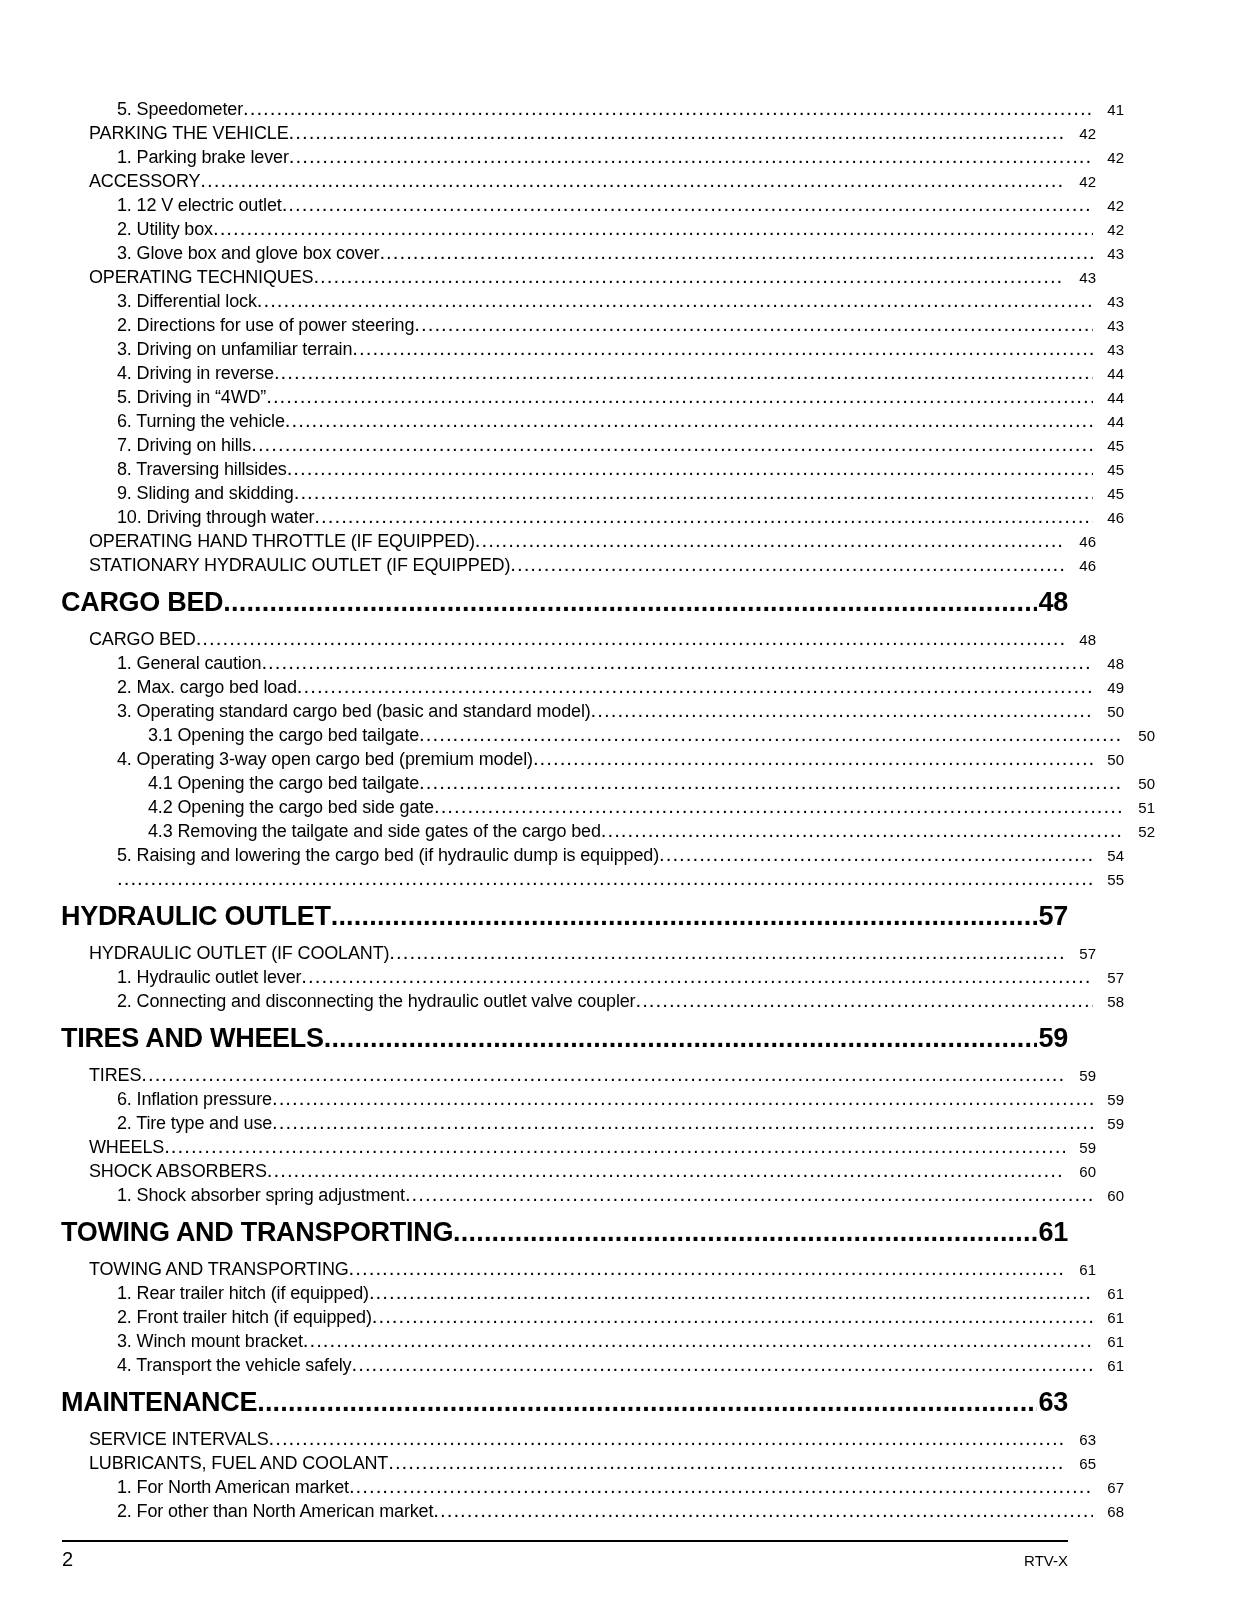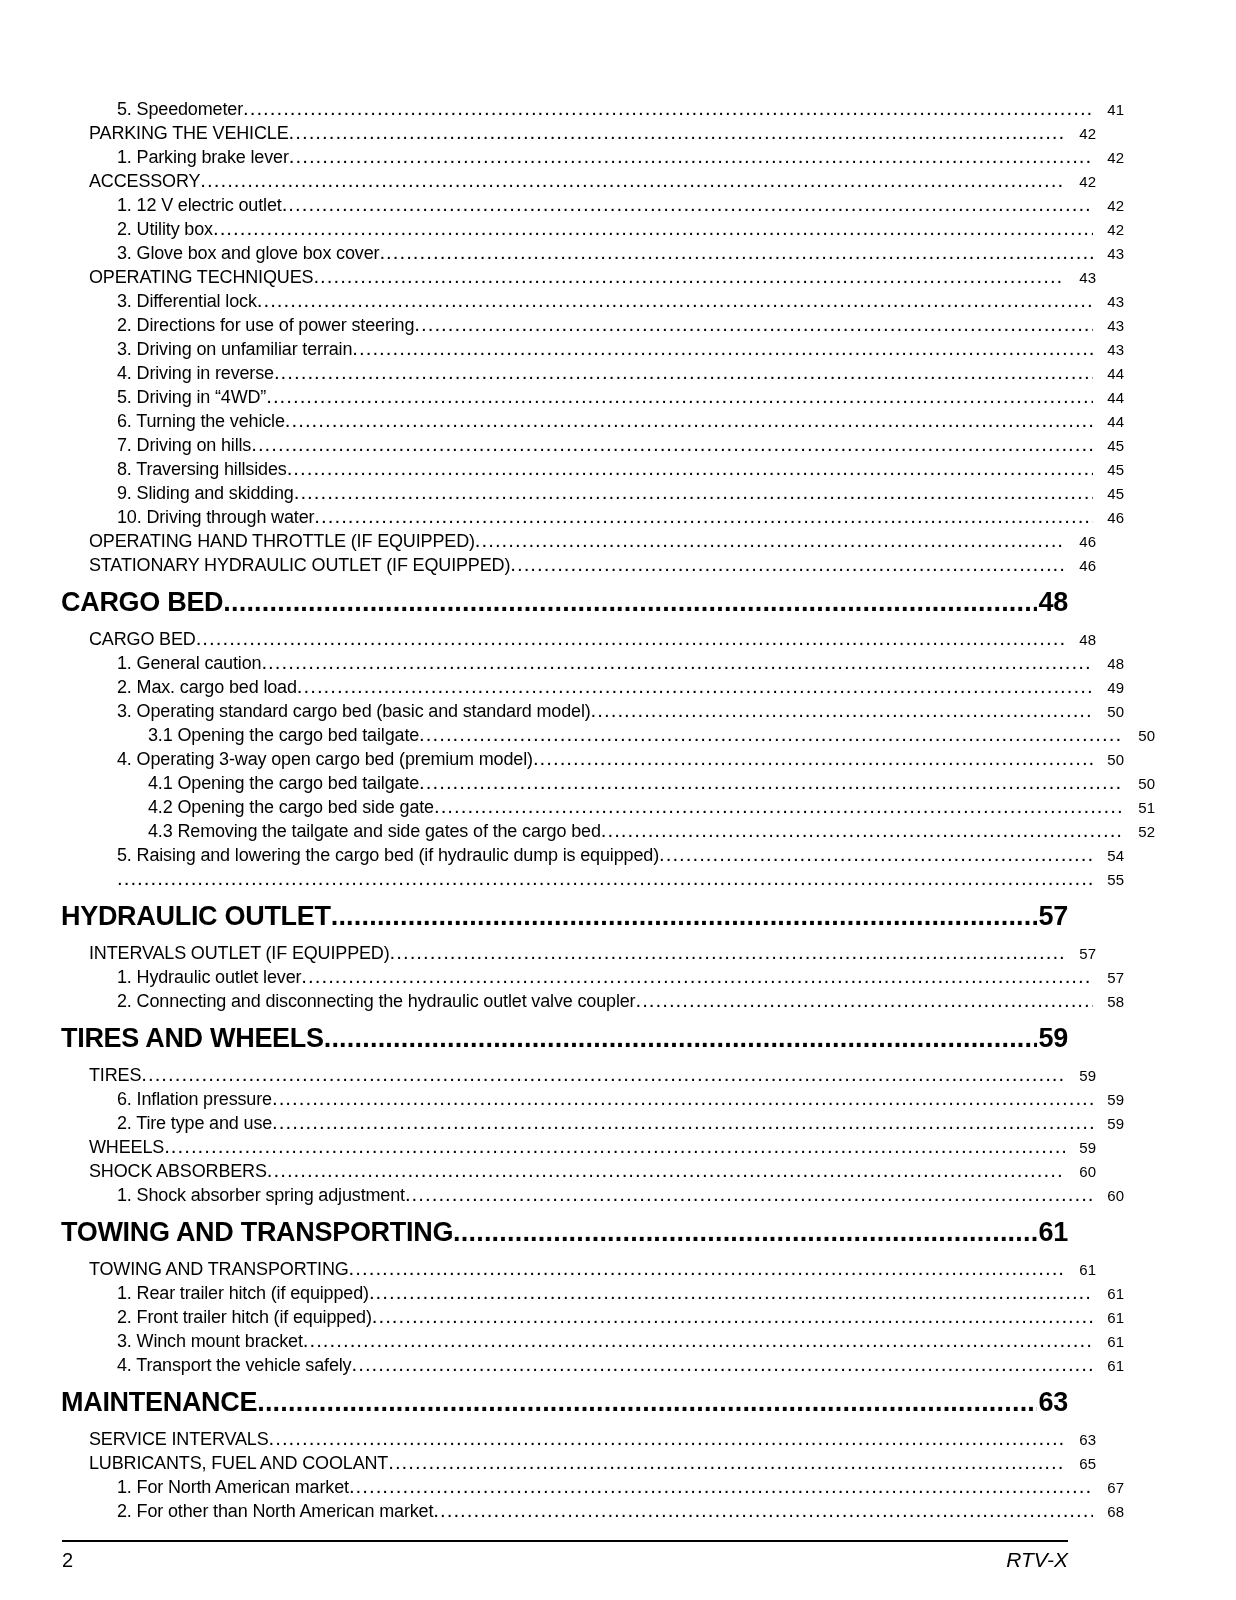--- a/index.html
+++ b/index.html
@@ -120,21 +120,21 @@
     position: absolute;
     left: 62px;
     top: 1548px;
     width: 1006px;
     display: flex;
     justify-content: space-between;
     align-items: baseline;
     font-size: 19px;
   }
   #footer .page-no { font-size: 20px; }
-  #footer .doc-id  { font-size: 21px; font-style: italic; }
+  #footer .doc-id  { font-size: 15px; }
 </style>
 </head>
 <body>
 
 <div id="page">
 
   <div id="toc">
       <div class="toc-line lvl-2">
         <span class="toc-label">5. Speedometer</span>
         <span class="toc-leader"></span>
@@ -293,21 +293,21 @@
       <div class="toc-line lvl-2">
         <span class="toc-leader"></span>
         <span class="toc-page">55</span>
       </div>
       <div class="toc-line lvl-0">
         <span class="toc-label">HYDRAULIC OUTLET</span>
         <span class="toc-leader"></span>
         <span class="toc-page">57</span>
       </div>
       <div class="toc-line lvl-1">
-        <span class="toc-label">INTERVALS OUTLET (IF EQUIPPED)</span>
+        <span class="toc-label">HYDRAULIC OUTLET (IF COOLANT)</span>
         <span class="toc-leader"></span>
         <span class="toc-page">57</span>
       </div>
       <div class="toc-line lvl-2">
         <span class="toc-label">1. Hydraulic outlet lever</span>
         <span class="toc-leader"></span>
         <span class="toc-page">57</span>
       </div>
       <div class="toc-line lvl-2">
         <span class="toc-label">2. Connecting and disconnecting the hydraulic outlet valve coupler</span>

